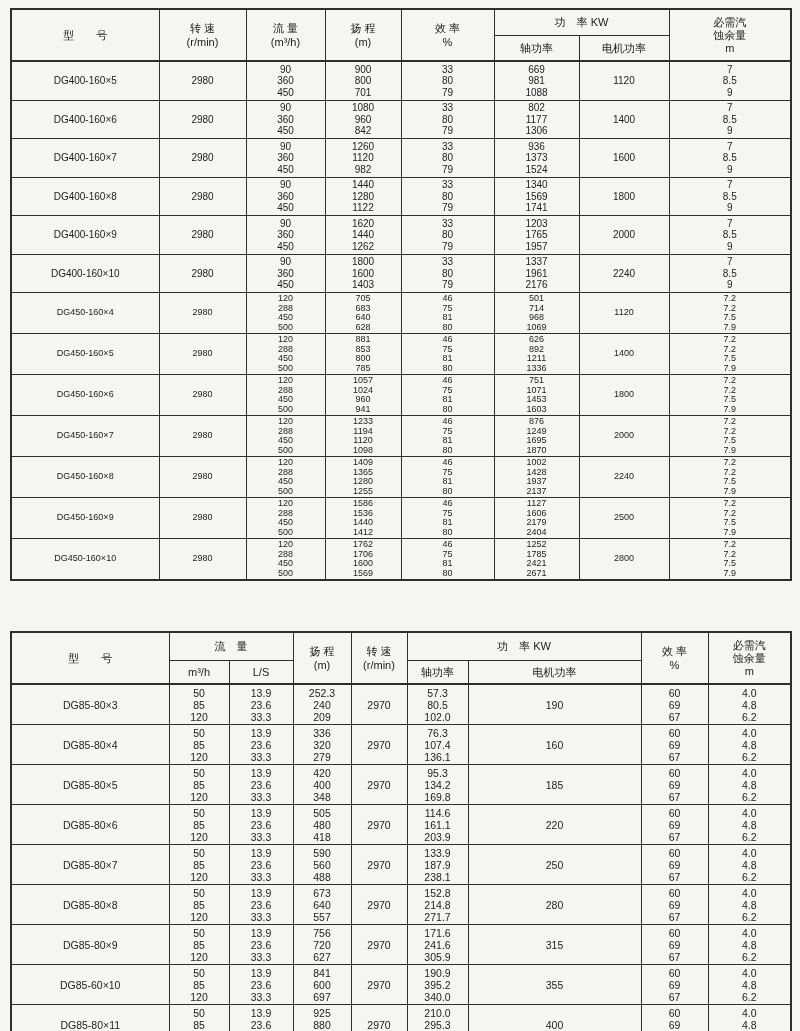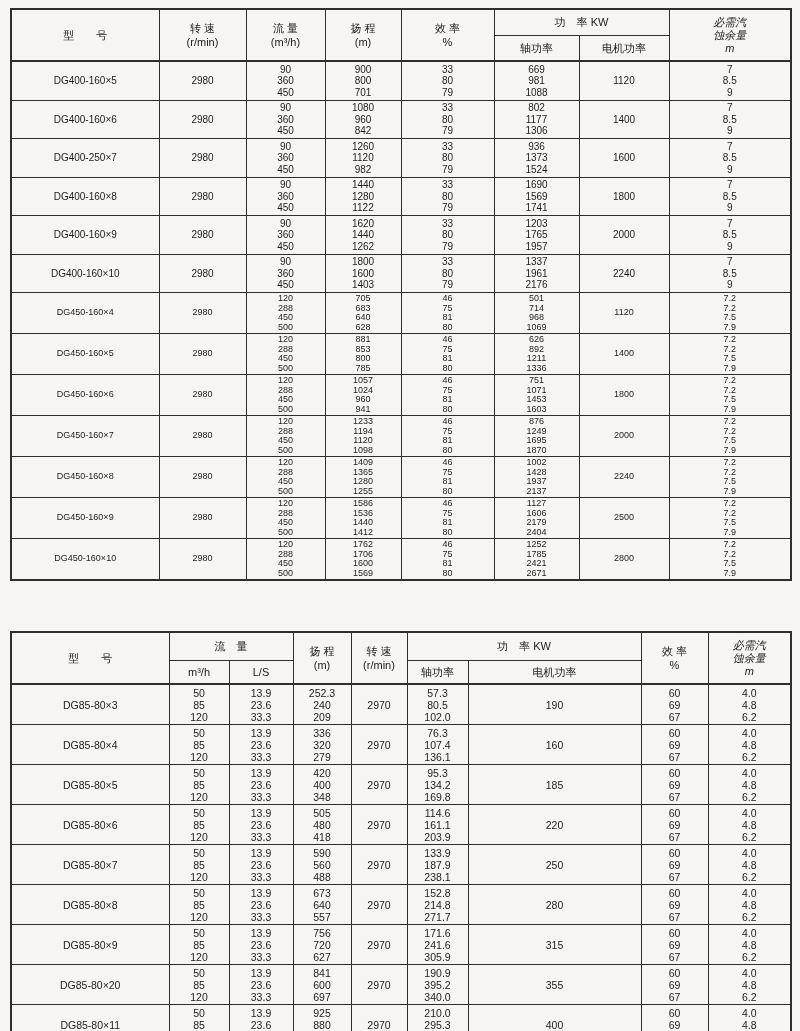--- a/index.html
+++ b/index.html
@@ -50,21 +50,21 @@
     font-size: 9px;
     line-height: 9.5px;
     padding: 1px 1px;
   }
   #table-top thead tr:first-child th { height: 26px; }
   #table-top thead tr:last-child th { height: 26px; }
   #table-bottom { margin-top: 50px; }
   #table-bottom thead tr:first-child th { height: 28px; }
   #table-bottom thead tr:last-child th { height: 24px; }
   #table-bottom td { font-size: 10.5px; line-height: 12px; padding: 1.5px 1px; }
-  .npsh-header { line-height: 13px; font-style: italic; }
+  .npsh-header { line-height: 13px; }
 </style>
 </head>
 <body>
 
 <div class="page">
 
   <table id="table-top">
     <colgroup>
       <col style="width:148px">
         <col style="width:87px">
@@ -131,21 +131,21 @@
 79</td>
           <td>802
 1177
 1306</td>
           <td>1400</td>
           <td>7
 8.5
 9</td>
         </tr>
         <tr>
-          <td>DG400-250×7</td>
+          <td>DG400-160×7</td>
           <td>2980</td>
           <td>90
 360
 450</td>
           <td>1260
 1120
 982</td>
           <td>33
 80
 79</td>
@@ -162,21 +162,21 @@
           <td>2980</td>
           <td>90
 360
 450</td>
           <td>1440
 1280
 1122</td>
           <td>33
 80
 79</td>
-          <td>1690
+          <td>1340
 1569
 1741</td>
           <td>1800</td>
           <td>7
 8.5
 9</td>
         </tr>
         <tr>
           <td>DG400-160×9</td>
           <td>2980</td>
@@ -585,21 +585,21 @@
 305.9</td>
           <td>315</td>
           <td>60
 69
 67</td>
           <td>4.0
 4.8
 6.2</td>
         </tr>
         <tr>
-          <td>DG85-80×20</td>
+          <td>DG85-60×10</td>
           <td>50
 85
 120</td>
           <td>13.9
 23.6
 33.3</td>
           <td>841
 600
 697</td>
           <td>2970</td>

